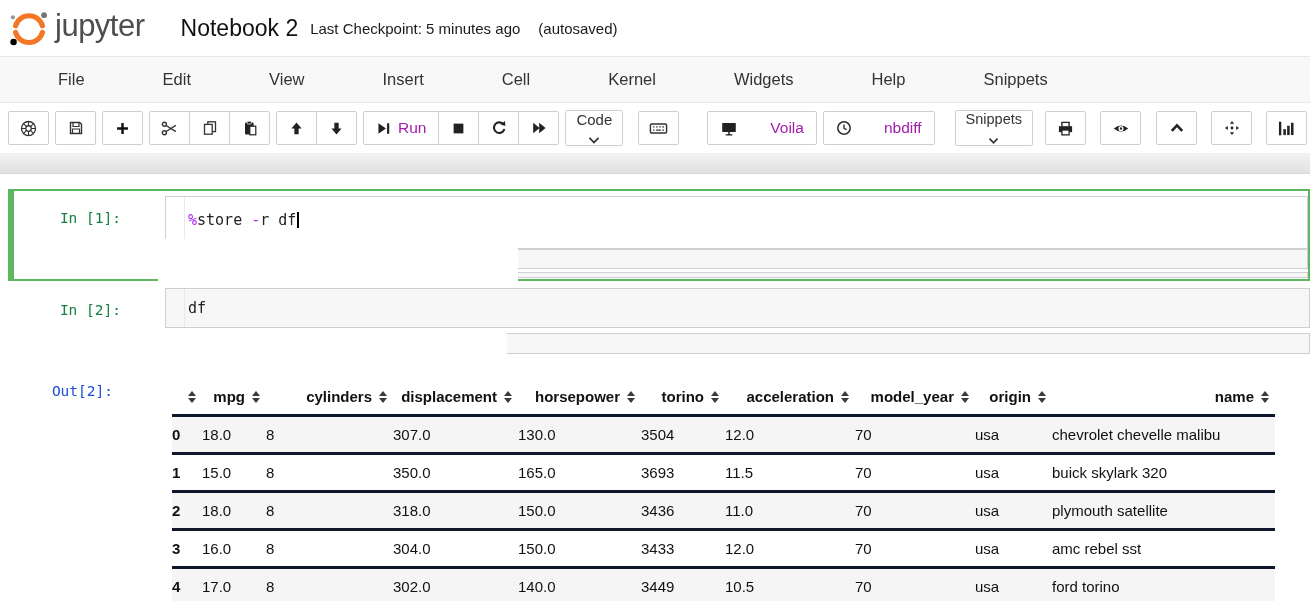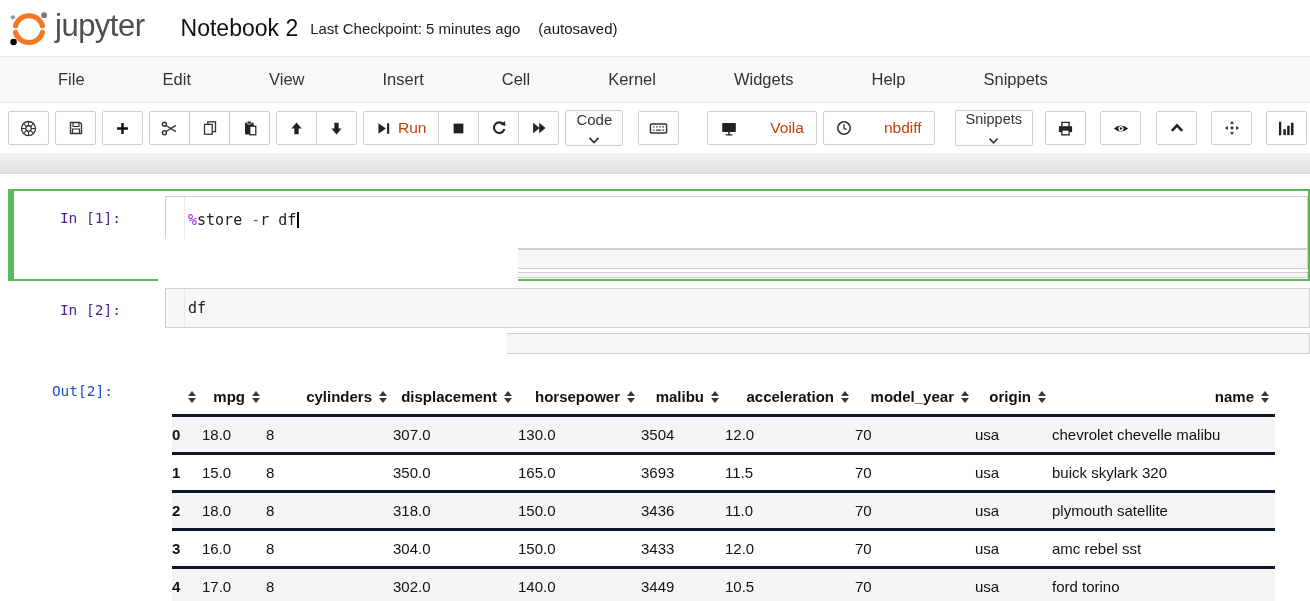--- a/index.html
+++ b/index.html
@@ -16,21 +16,21 @@
 
   
   .menubar{height:45px;background:#f8f8f8;border-top:1px solid #e7e7e7;border-bottom:1px solid #e7e7e7;
            display:flex;align-items:center;padding-left:26px;}
   .menu-item{font-size:16.5px;color:#333;margin-right:46px;cursor:pointer;white-space:nowrap;margin-left:32px;}
 
   
   .toolbar{height:50px;display:flex;align-items:center;padding-left:8px;background:#fff;}
   .tgroup{display:inline-flex;margin-right:6px;}
   .btn{height:34px;box-sizing:border-box;border:1px solid #cfcfcf;border-radius:2px;background:#fff;
-       display:inline-flex;align-items:center;justify-content:center;gap:7px;font-size:15.5px;color:#c2410c;
+       display:inline-flex;align-items:center;justify-content:center;gap:7px;font-size:15.5px;color:#a21caf;
        padding:0 12px;cursor:pointer;}
   .btn-icon{width:41px;padding:0;}
   .tgroup .btn{border-radius:0;margin-left:-1px;}
   .tgroup .btn:first-child{border-radius:2px 0 0 2px;margin-left:0;}
   .tgroup .btn:last-child{border-radius:0 2px 2px 0;}
   .tgroup .btn:only-child{border-radius:2px;gap:32px;}
   .select{height:36px;box-sizing:border-box;border:1px solid #cfcfcf;border-radius:2px;background:#fff;
           display:inline-flex;align-items:center;justify-content:space-between;padding:0 10px;
           font-size:15px;color:#333;cursor:pointer;flex-direction:column;}
   .sel-code{width:150px;}
@@ -40,21 +40,21 @@
   .header-band{height:20px;background:linear-gradient(#f2f2f2,#e1e1e1);border-bottom:1px solid #d8d8d8;}
 
   
   .notebook{position:relative;padding-top:15px;}
   .mono{font-family:"DejaVu Sans Mono","Liberation Mono",monospace;}
 
   .cell-selected{margin:0 0 7px 8px;border:2px solid #5cb85c;border-left:6px solid #5cb85c;background:#fff;}
   .cell-selected .cell-row{display:flex;padding-top:5px;}
   .prompt{flex:none;box-sizing:border-box;text-align:right;font-family:"DejaVu Sans Mono","Liberation Mono",monospace;
           font-size:14.5px;padding-right:44px;}
-  .in-prompt{color:#4c1d95;padding-top:14px;}
+  .in-prompt{color:#15803d;padding-top:14px;}
   .w151{width:151px;} .w157{width:157px;}
   .input-area{flex:1;position:relative;box-sizing:border-box;border:1px solid #cfcfcf;background:#fff;
               padding:14px 8px 19px 22px;font-size:15px;color:#212121;white-space:pre;line-height:18px;}
   .input-area::before{content:"";position:absolute;left:18px;top:0;bottom:0;border-left:1px solid #e9e9e9;}
   .tok-magic{color:#aa22ff;}
   .tok-plain{color:#212121;}
   .cursor{display:inline-block;width:1.5px;height:16px;background:#000;vertical-align:-3px;margin-left:1px;}
 
   .strips{margin-left:151px;}
   .strip{box-sizing:border-box;background:#f7f7f7;border:1px solid #cfcfcf;}
@@ -384,21 +384,21 @@
                 <div class="hcell">
                   <span>horsepower</span>
                   <span class="sort-icon">
                     <span class="tri-up"></span>
                     <span class="tri-down"></span>
                   </span>
                 </div>
               </th>
               <th>
                 <div class="hcell">
-                  <span>malibu</span>
+                  <span>torino</span>
                   <span class="sort-icon">
                     <span class="tri-up"></span>
                     <span class="tri-down"></span>
                   </span>
                 </div>
               </th>
               <th>
                 <div class="hcell">
                   <span>acceleration</span>
                   <span class="sort-icon">

